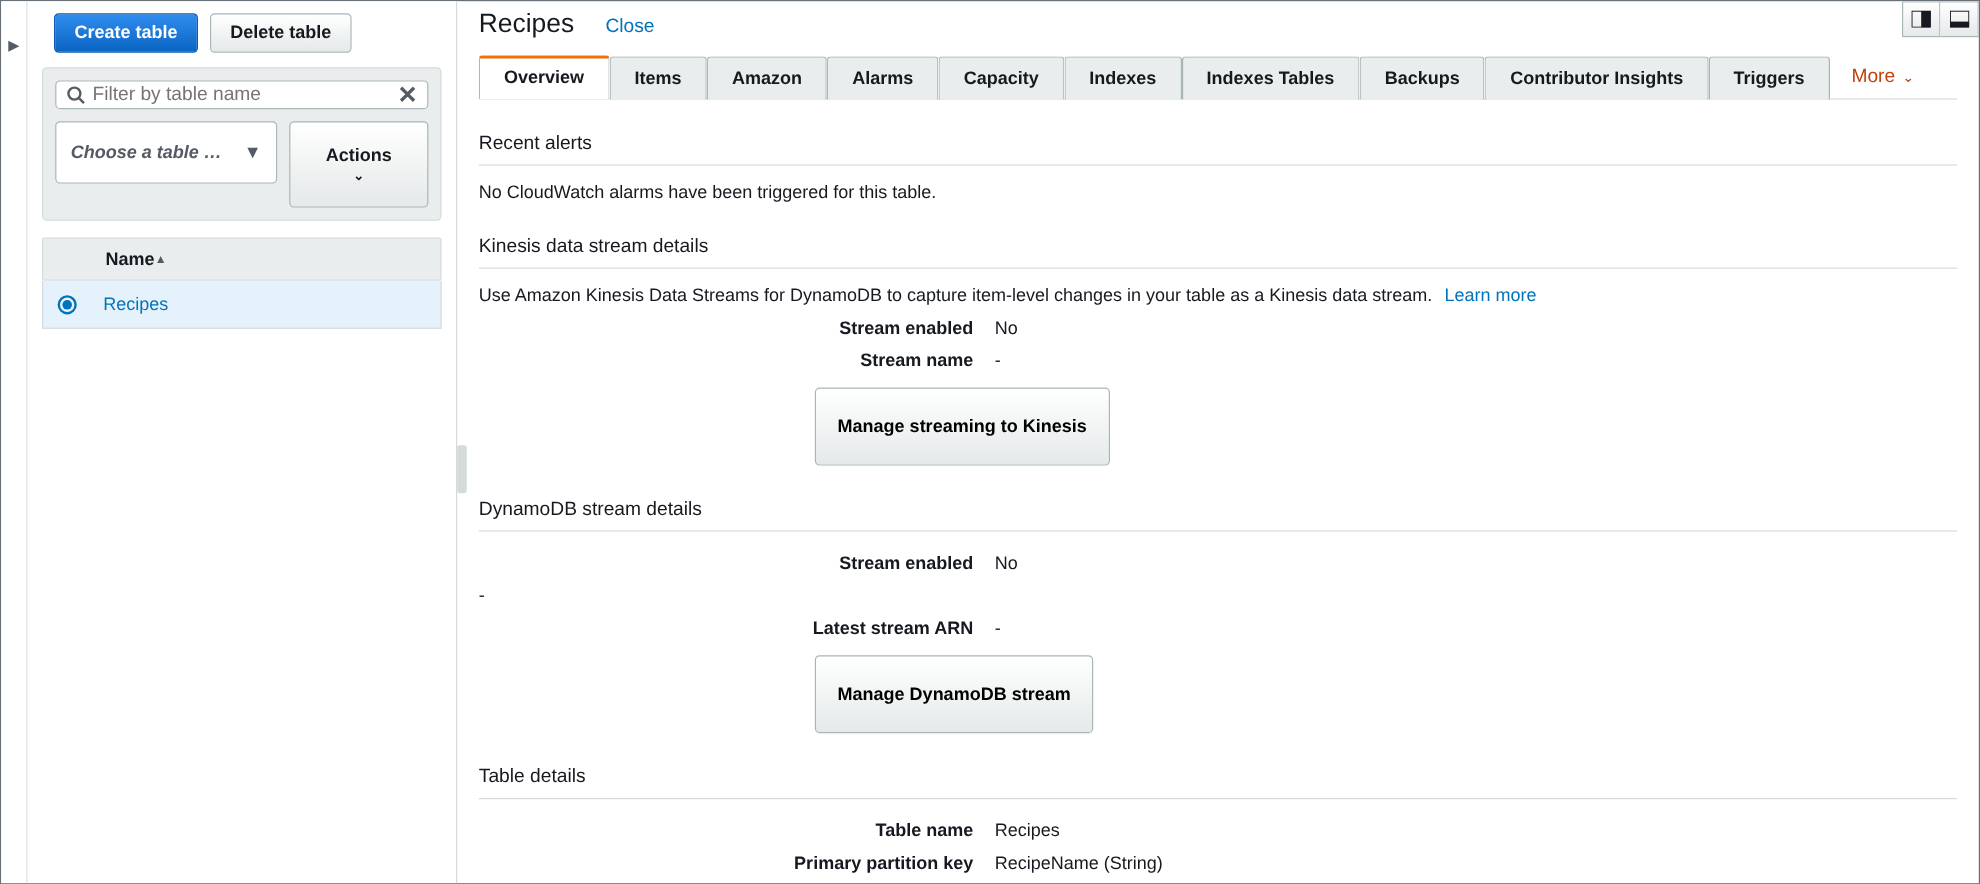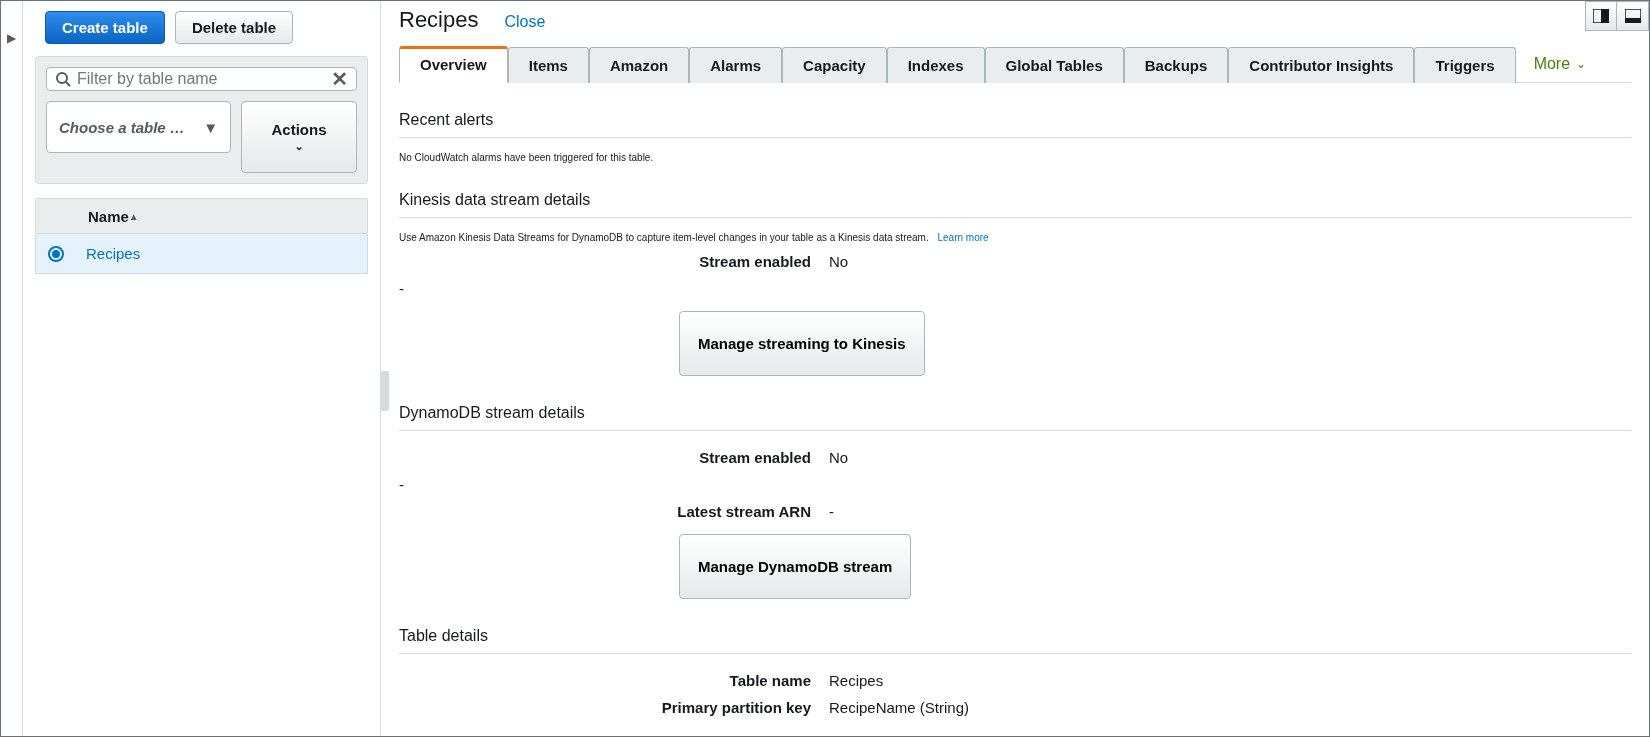--- a/index.html
+++ b/index.html
@@ -223,39 +223,39 @@
     top: 1px;
   }
   .tab.active {
     background: #fff;
     border-top: 3px solid #ec7211;
     border-bottom: 1px solid #fff;
     padding-top: 7px;
   }
   .more-link {
     margin-left: 18px;
-    color: #4d7c0f;
+    color: #c2410c;
     font-size: 16px;
     display: inline-flex;
     align-items: center;
     gap: 6px;
     cursor: pointer;
   }
   .section {
     margin-top: 28px;
   }
   .section h2 {
     font-size: 16px;
     font-weight: 400;
     padding-bottom: 8px;
     border-bottom: 1px solid #d5dbdb;
   }
   .section p.desc {
     margin-top: 14px;
-    font-size: 10px;
+    font-size: 15px;
   }
   .section p.desc a {
     color: #0073bb;
     text-decoration: none;
     margin-left: 6px;
   }
   .kv {
     display: flex;
     margin-top: 10px;
     font-size: 15px;
@@ -379,21 +379,21 @@
       <a href="#">Close</a>
     </div>
 
     <div class="tabs">
       <div class="tab active">Overview</div>
       <div class="tab">Items</div>
       <div class="tab">Amazon</div>
       <div class="tab">Alarms</div>
       <div class="tab">Capacity</div>
       <div class="tab">Indexes</div>
-      <div class="tab">Global Tables</div>
+      <div class="tab">Indexes Tables</div>
       <div class="tab">Backups</div>
       <div class="tab">Contributor Insights</div>
       <div class="tab">Triggers</div>
       <span class="more-link">
         <span>More</span>
         <span style="font-size:12px;">⌄</span>
       </span>
     </div>
 
     <div class="section">
@@ -405,20 +405,21 @@
       <h2>Kinesis data stream details</h2>
       <p class="desc">
         <span>Use Amazon Kinesis Data Streams for DynamoDB to capture item-level changes in your table as a Kinesis data stream.</span>
         <a href="#">Learn more</a>
       </p>
       <div class="kv">
           <div class="k">Stream enabled</div>
           <div class="v">No</div>
         </div>
       <div class="kv">
+          <div class="k">Stream name</div>
           <div class="v">-</div>
         </div>
       <div class="btn-center">
         <button class="btn-grey">Manage streaming to Kinesis</button>
       </div>
     </div>
 
     <div class="section">
       <h2>DynamoDB stream details</h2>
       <div class="kv" style="margin-top:18px;">

